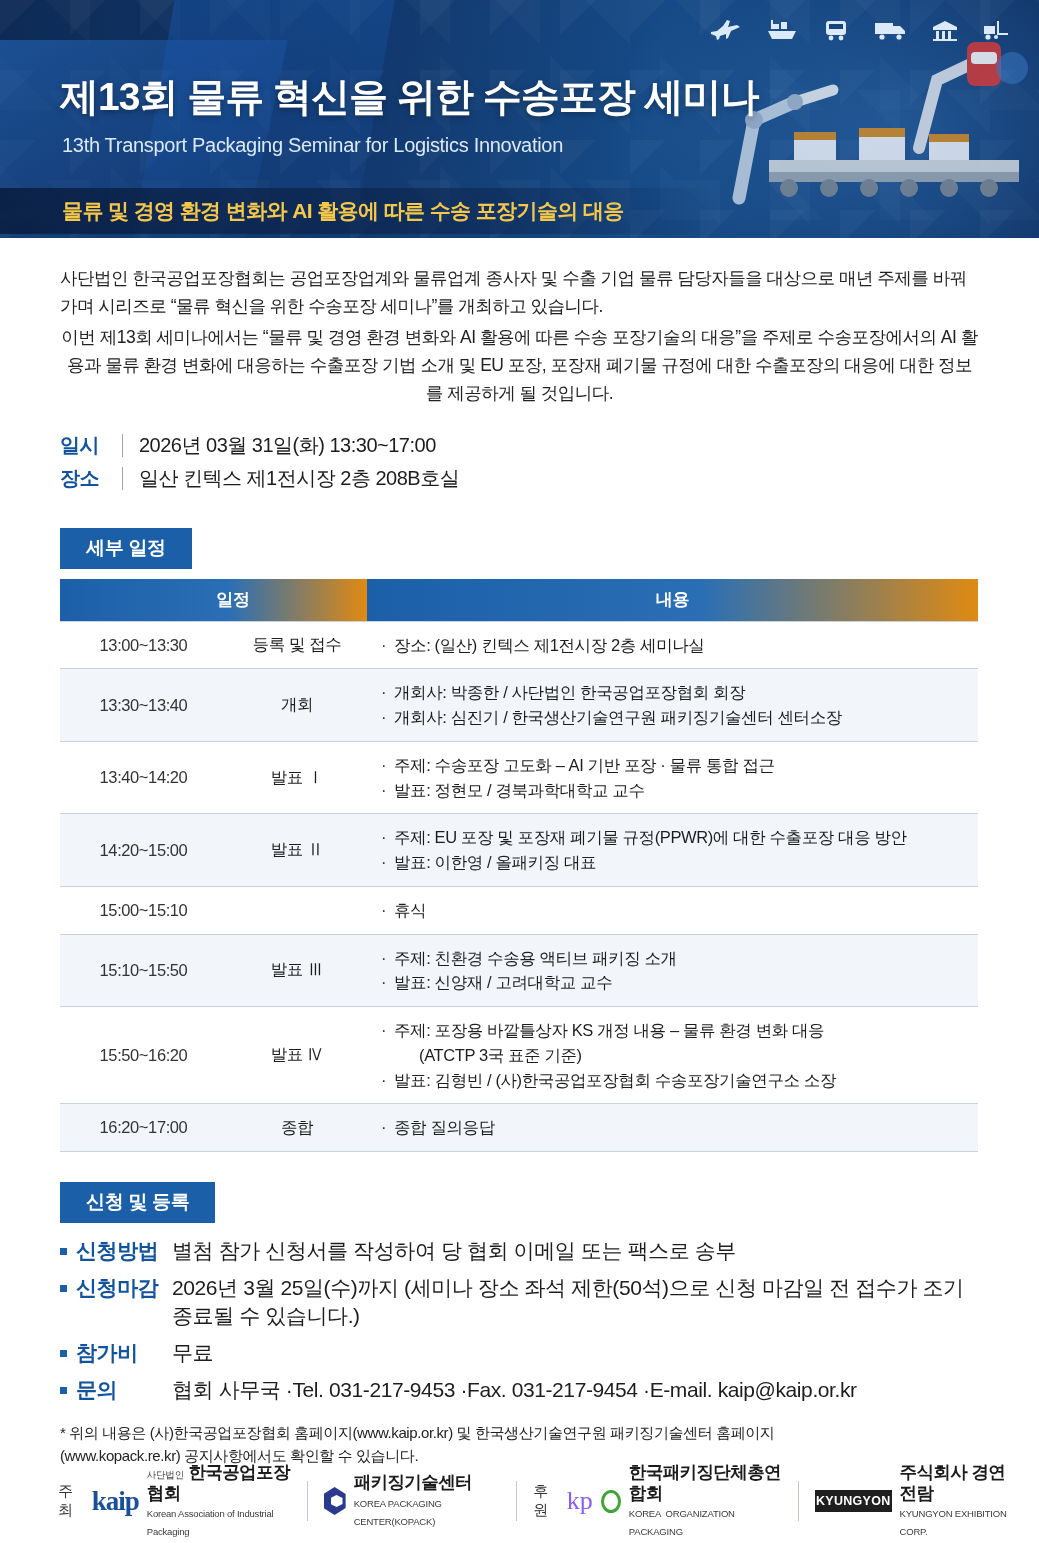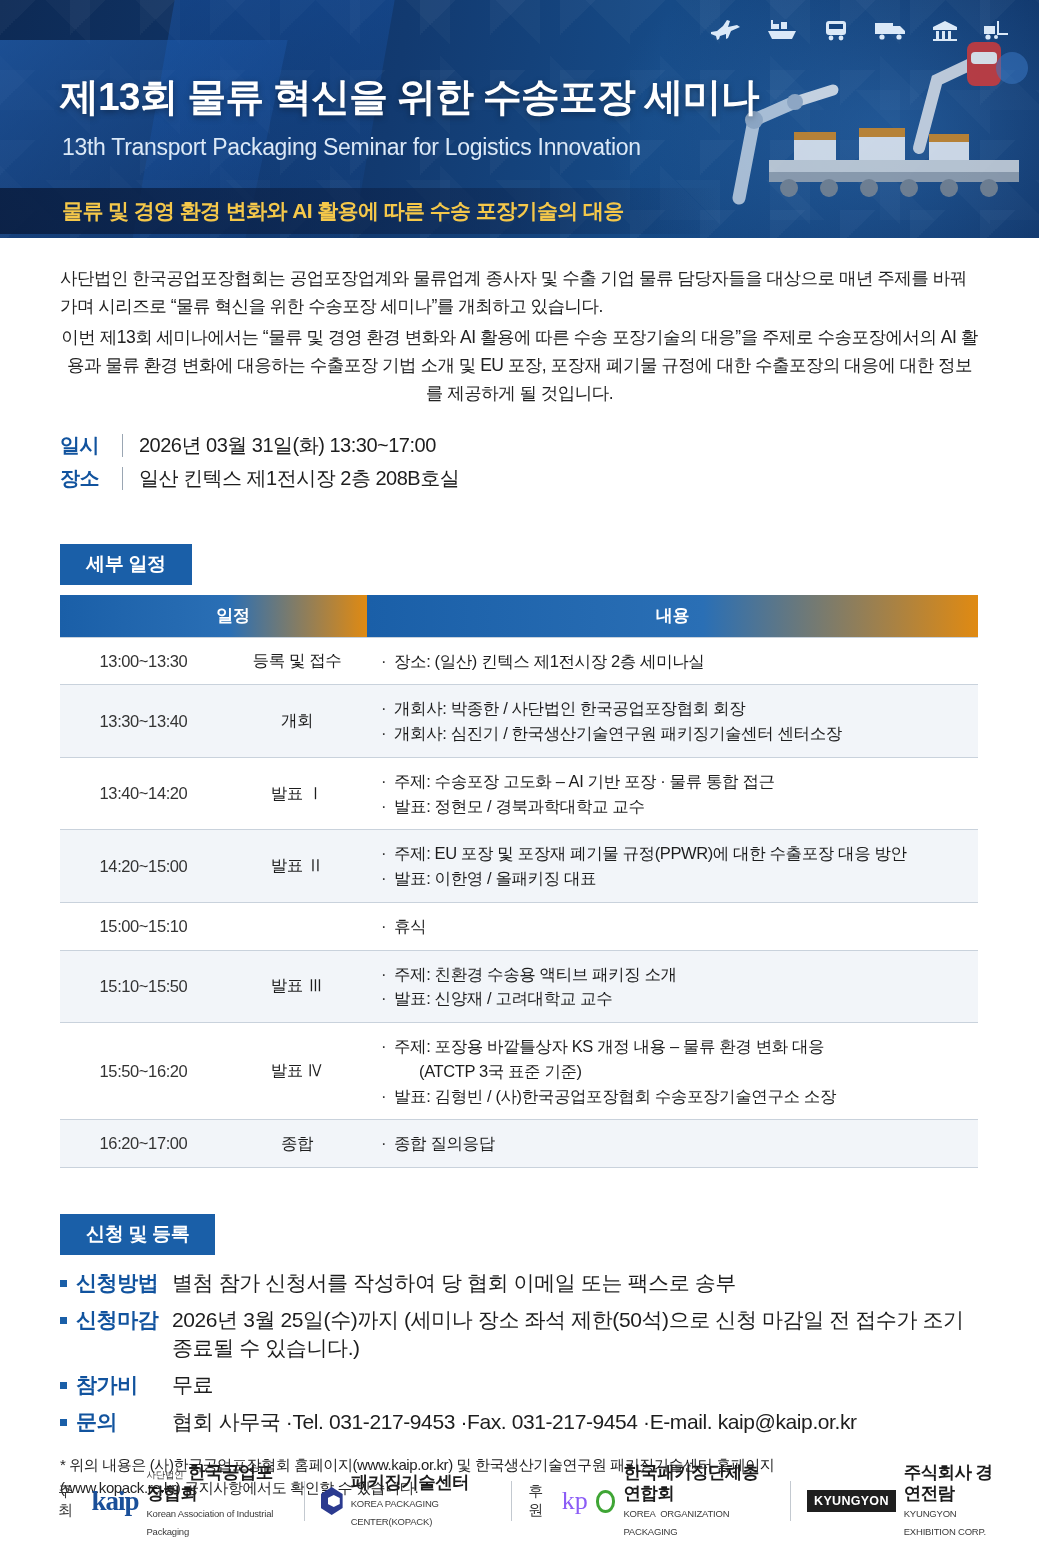--- a/index.html
+++ b/index.html
@@ -77,21 +77,21 @@
     left: 60px; top: 70px;
     font-size: 39px;
     font-weight: bold;
     color: #ffffff;
     letter-spacing: -1px;
     text-shadow: 0 2px 6px rgba(0,0,0,.35);
   }
   .hero-sub {
     position: absolute;
     left: 62px; top: 134px;
-    font-size: 23px;
+    font-size: 20px;
     color: #dce9f7;
     letter-spacing: -.3px;
   }
   .hero-band {
     position: absolute;
     left: 0; top: 188px;
     width: 720px; height: 46px;
     background: linear-gradient(90deg, rgba(9,28,62,.85) 0%, rgba(12,38,80,.55) 70%, rgba(12,38,80,0) 100%);
   }
   .hero-band-text {
@@ -140,21 +140,21 @@
     margin: 2px 16px 2px 0;
   }
   .info-value {
     font-size: 20px;
     color: #1d1d1d;
     letter-spacing: -.5px;
   }
 
   .section-tag {
     display: inline-block;
-    margin-top: 46px;
+    margin-top: 30px;
     padding: 7px 26px 8px 26px;
     background: #1a5fa8;
     color: #fff;
     font-size: 19px;
     font-weight: bold;
     letter-spacing: -.3px;
   }
   .section-tag.second { }
 
   table.schedule {
@@ -294,21 +294,21 @@
   .circ {
     width: 17px; height: 17px;
     border: 3px solid #3fa535;
     border-radius: 50%;
   }
   .kyungyon-badge {
     background: #1f1f1f;
     color: #fff;
     font-size: 12.5px;
     font-weight: bold;
-    padding: 4px 7px;
+    padding: 4px 1px;
     letter-spacing: .3px;
   }
 </style>
 </head>
 <body>
 
 <div class="hero">
   <div class="hero-hex"></div>
   <div class="hero-blue-block"></div>
   <div class="hero-blue-block2"></div>

